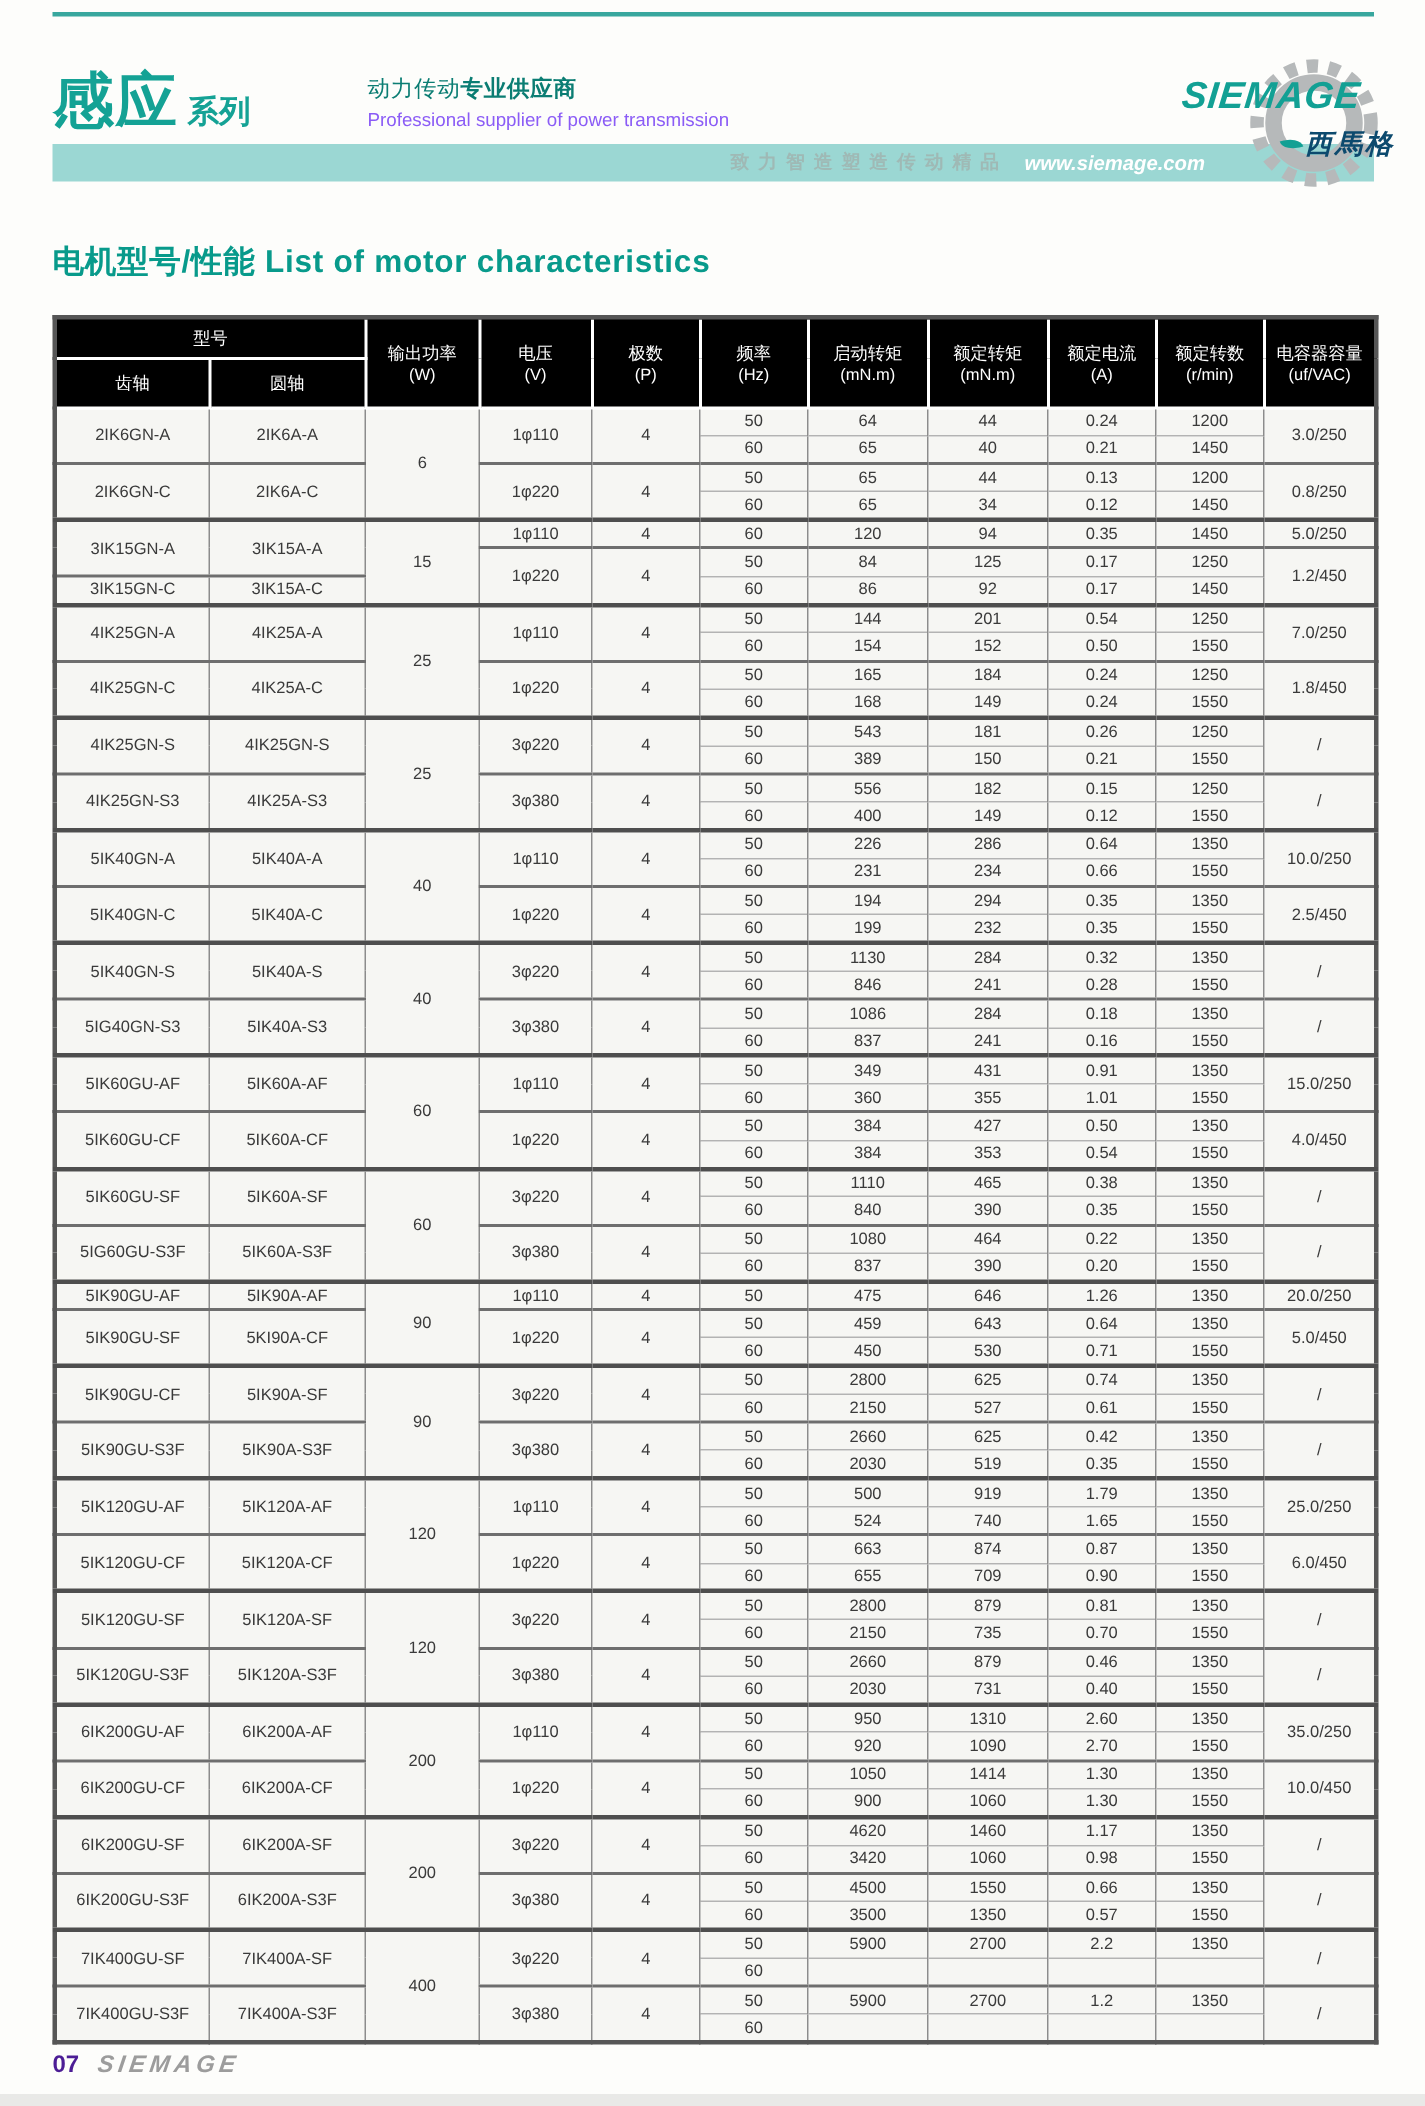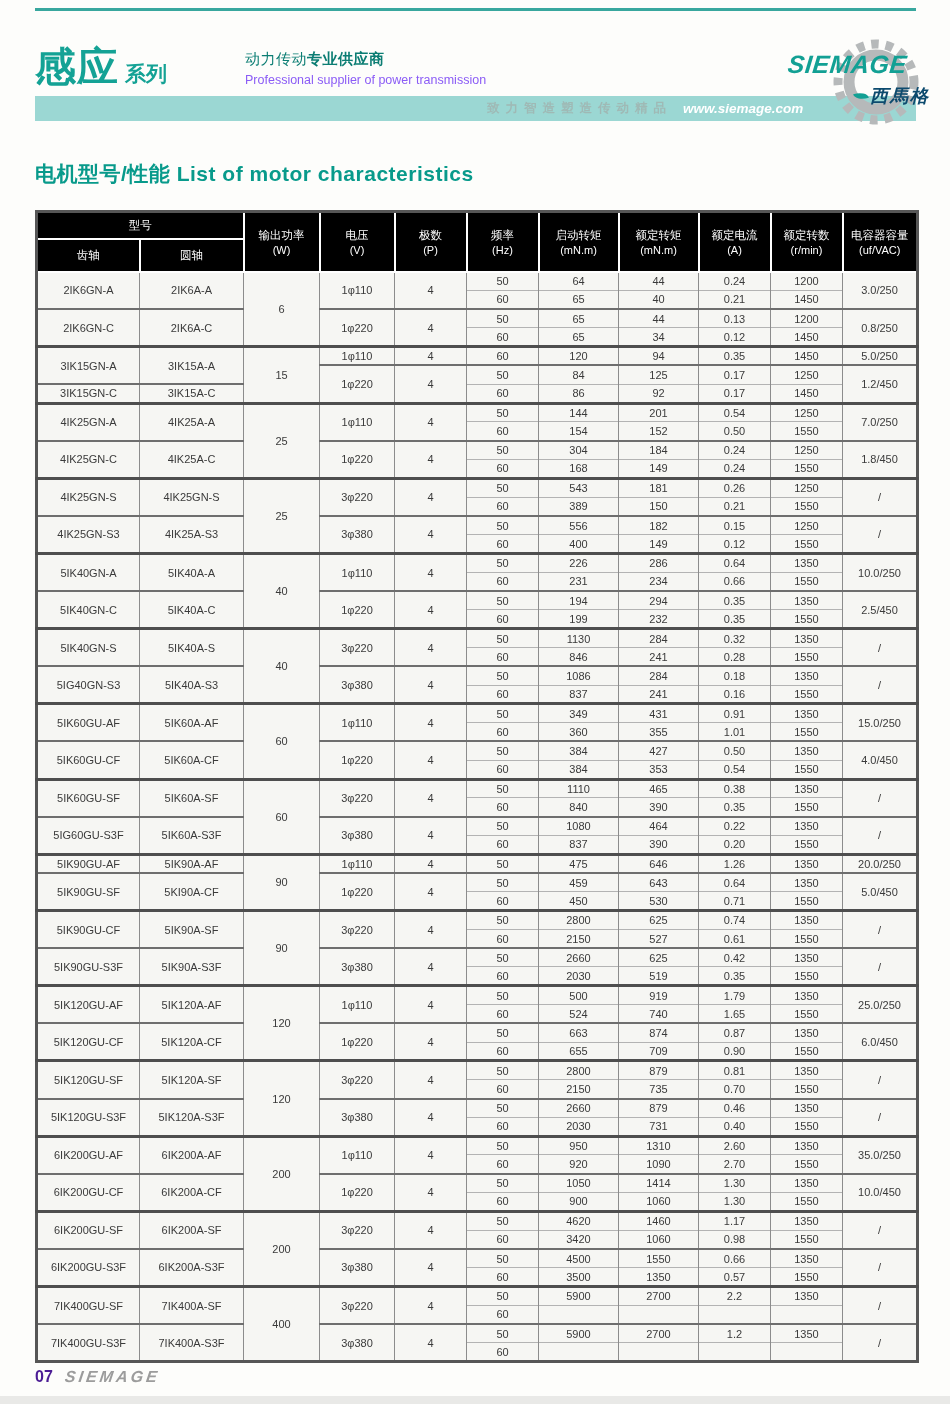--- a/index.html
+++ b/index.html
@@ -225,21 +225,21 @@
           <td>152</td>
           <td>0.50</td>
           <td>1550</td>
         </tr>
         <tr class="r-sub">
           <td rowspan="2">4IK25GN-C</td>
           <td rowspan="2">4IK25A-C</td>
           <td rowspan="2">1φ220</td>
           <td rowspan="2">4</td>
           <td>50</td>
-          <td>304</td>
+          <td>165</td>
           <td>184</td>
           <td>0.24</td>
           <td>1250</td>
           <td rowspan="2">1.8/450</td>
         </tr>
         <tr class="r-thin">
           <td>60</td>
           <td>168</td>
           <td>149</td>
           <td>0.24</td>

